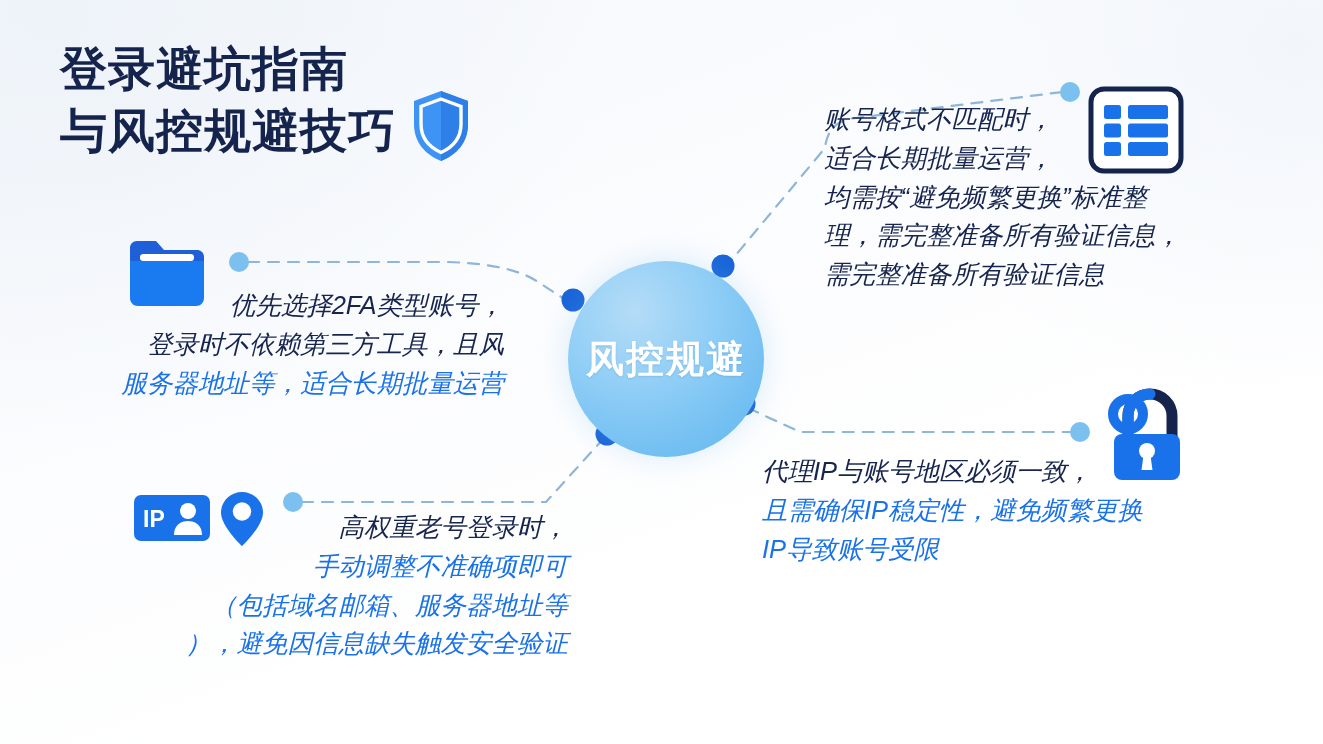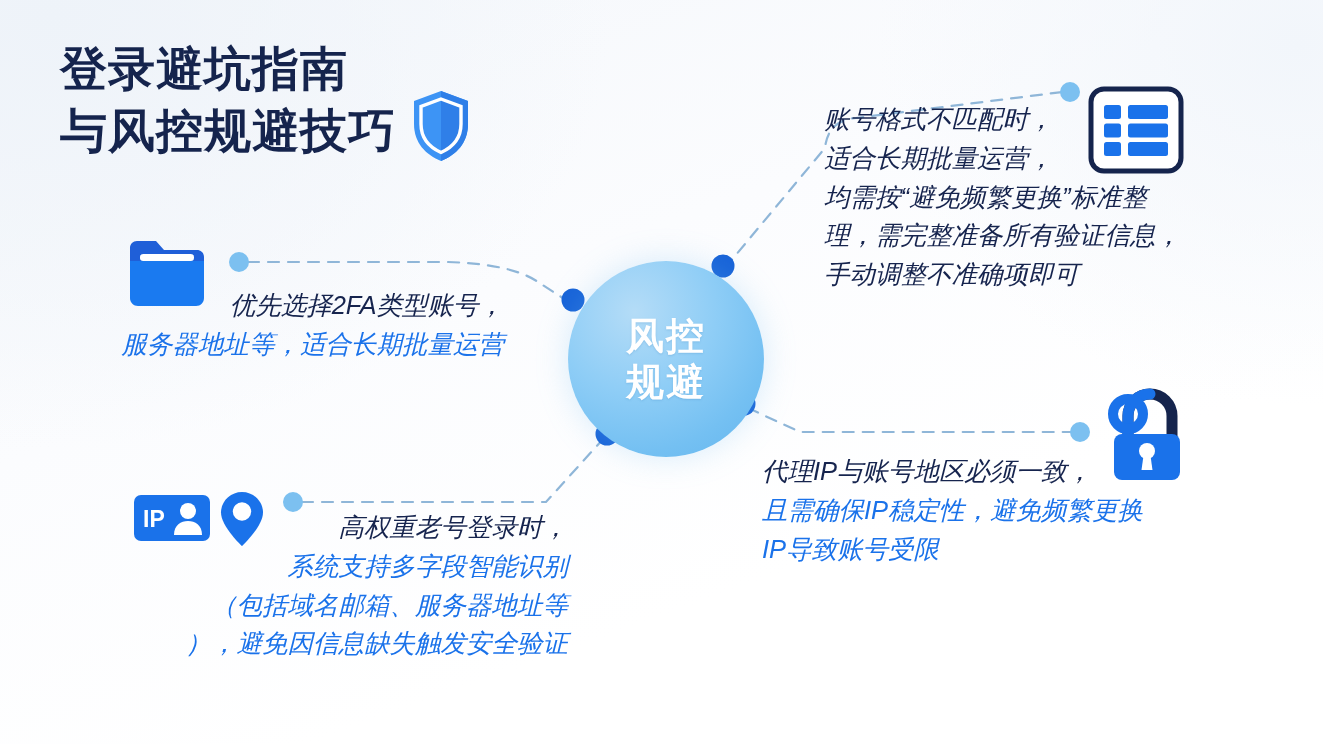--- a/index.html
+++ b/index.html
@@ -62,21 +62,21 @@
   .hub {
     position: absolute;
     left: 568px;
     top: 261px;
     width: 196px;
     height: 196px;
     border-radius: 50%;
     background:
       radial-gradient(circle at 34% 26%, #b4dcf7 0%, #8ecdf6 42%, #74c0f2 72%, #63b5ee 100%);
     display: flex;
-    flex-direction: column;
+    flex-direction: row;
     align-items: center;
     justify-content: center;
     box-shadow: 0 0 32px rgba(120, 190, 240, 0.28);
   }
   .hub-line {
     color: #ffffff;
     font-size: 38px;
     font-weight: 700;
     line-height: 1.22;
     letter-spacing: 2px;
@@ -155,51 +155,52 @@
   <div class="hub">
     <span class="hub-line">风控</span>
     <span class="hub-line">规避</span>
   </div>
 
   <div class="node-text node-tr">
     <span class="ln dark">账号格式不匹配时，</span>
     <span class="ln dark">适合长期批量运营，</span>
     <span class="ln dark">均需按“避免频繁更换”标准整</span>
     <span class="ln dark">理，需完整准备所有验证信息，</span>
-    <span class="ln dark">手动调整不准确项即可</span>
+    <span class="ln dark">需完整准备所有验证信息</span>
   </div>
 
   <span class="icon-abs list-icon">
     <svg width="96" height="88" viewBox="0 0 96 88" xmlns="http://www.w3.org/2000/svg">
       <rect x="3" y="3" width="90" height="82" rx="13" ry="13" fill="#ffffff" stroke="#15244d" stroke-width="5"></rect>
       <rect x="16" y="19" width="17" height="14" rx="2.5" fill="#1a72ea"></rect>
       <rect x="40" y="19" width="40" height="14" rx="2.5" fill="#1a72ea"></rect>
       <rect x="16" y="37.5" width="17" height="14" rx="2.5" fill="#1a72ea"></rect>
       <rect x="40" y="37.5" width="40" height="14" rx="2.5" fill="#1a72ea"></rect>
       <rect x="16" y="56" width="17" height="14" rx="2.5" fill="#1a72ea"></rect>
       <rect x="40" y="56" width="40" height="14" rx="2.5" fill="#1a72ea"></rect>
     </svg>
   </span>
 
   <div class="node-text node-tl">
     <span class="ln dark">优先选择2FA类型账号，</span>
+    <span class="ln dark">登录时不依赖第三方工具，且风</span>
     <span class="ln blue">服务器地址等，适合长期批量运营</span>
   </div>
 
   <span class="icon-abs folder-icon">
     <svg width="78" height="72" viewBox="0 0 78 72" xmlns="http://www.w3.org/2000/svg">
       <path d="M2 10 C2 6 5 3 9 3 L28 3 L36 12 L69 12 C73 12 76 15 76 19 L76 26 L2 26 Z" fill="#1f5fd8"></path>
       <rect x="12" y="16" width="54" height="7" rx="3.2" fill="#ffffff"></rect>
       <path d="M2 23 L76 23 L76 60 C76 64.5 72.5 68 68 68 L10 68 C5.5 68 2 64.5 2 60 Z" fill="#1a7af0"></path>
     </svg>
   </span>
 
   <div class="node-text node-bl">
     <span class="ln dark">高权重老号登录时，</span>
-    <span class="ln blue">系统支持多字段智能识别</span>
+    <span class="ln blue">手动调整不准确项即可</span>
     <span class="ln blue">（包括域名邮箱、服务器地址等</span>
     <span class="ln blue">），避免因信息缺失触发安全验证</span>
   </div>
 
   <span class="icon-abs ipbadge-icon">
     <svg width="76" height="46" viewBox="0 0 76 46" xmlns="http://www.w3.org/2000/svg">
       <rect x="0" y="0" width="76" height="46" rx="7" ry="7" fill="#1a72ea"></rect>
       <text x="9" y="32" font-family="Liberation Sans, sans-serif" font-size="23" font-weight="700" fill="#ffffff">IP</text>
       <circle cx="54" cy="16" r="8" fill="#ffffff"></circle>
       <path d="M40 40 C40 30 47 26 54 26 C61 26 68 30 68 40 Z" fill="#ffffff"></path>

